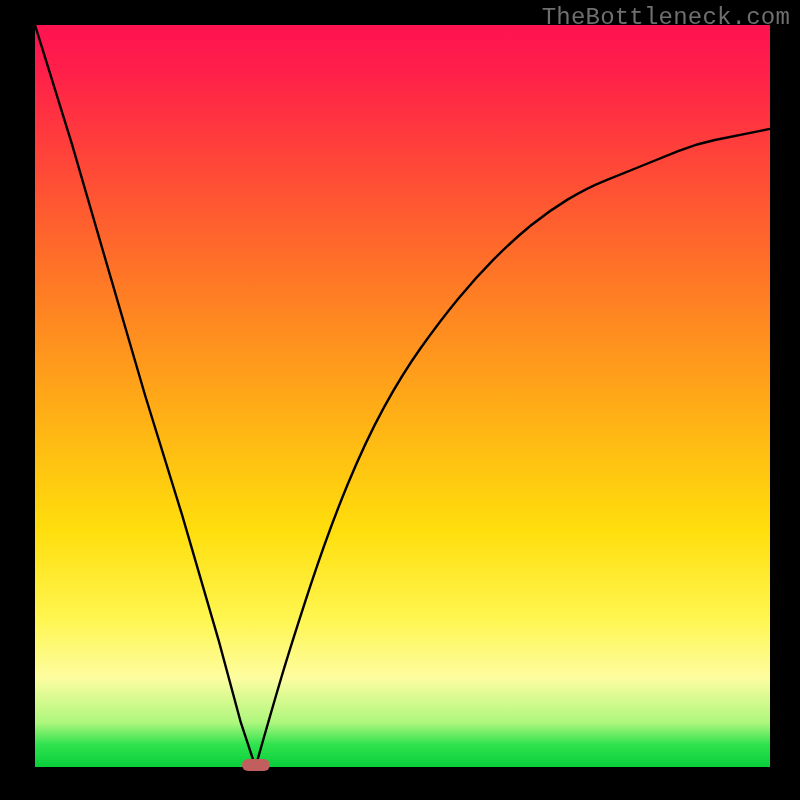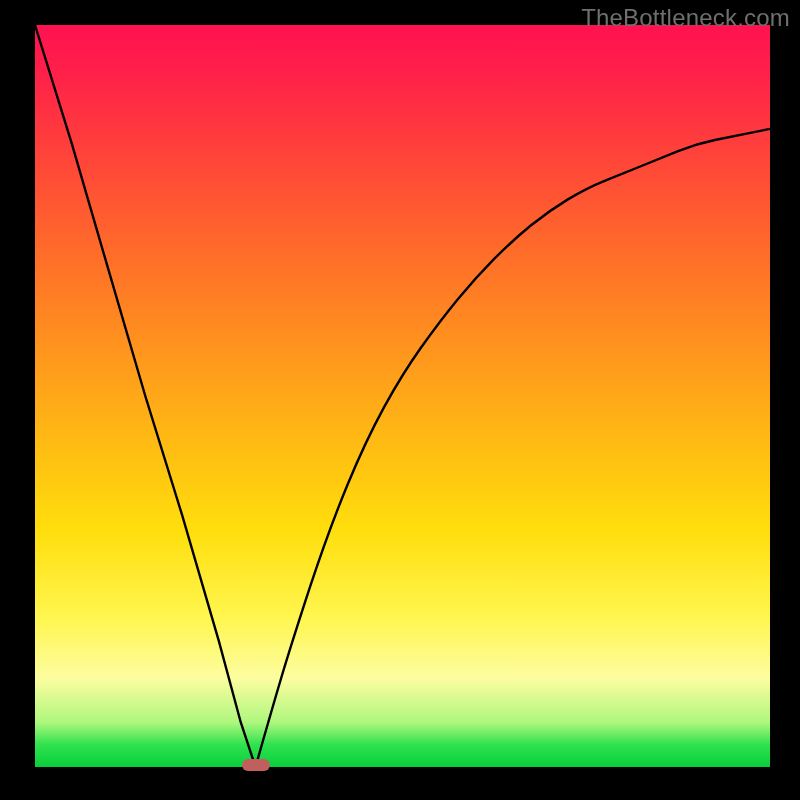--- a/index.html
+++ b/index.html
@@ -42,21 +42,21 @@
       #08cf3b 100%
     );
   }
   .watermark {
     position: absolute;
     top: 4px;
     right: 10px;
     color: #6f6f6f;
     font-size: 24px;
     letter-spacing: 0.2px;
-    font-family: Liberation Sans, sans-serif;
+    font-family: Liberation Mono, monospace;
   }
   .marker {
     position: absolute;
     width: 28px;
     height: 12px;
     background: #c15f5f;
     border-radius: 6px;
   }
   svg.curve {
     position: absolute;

